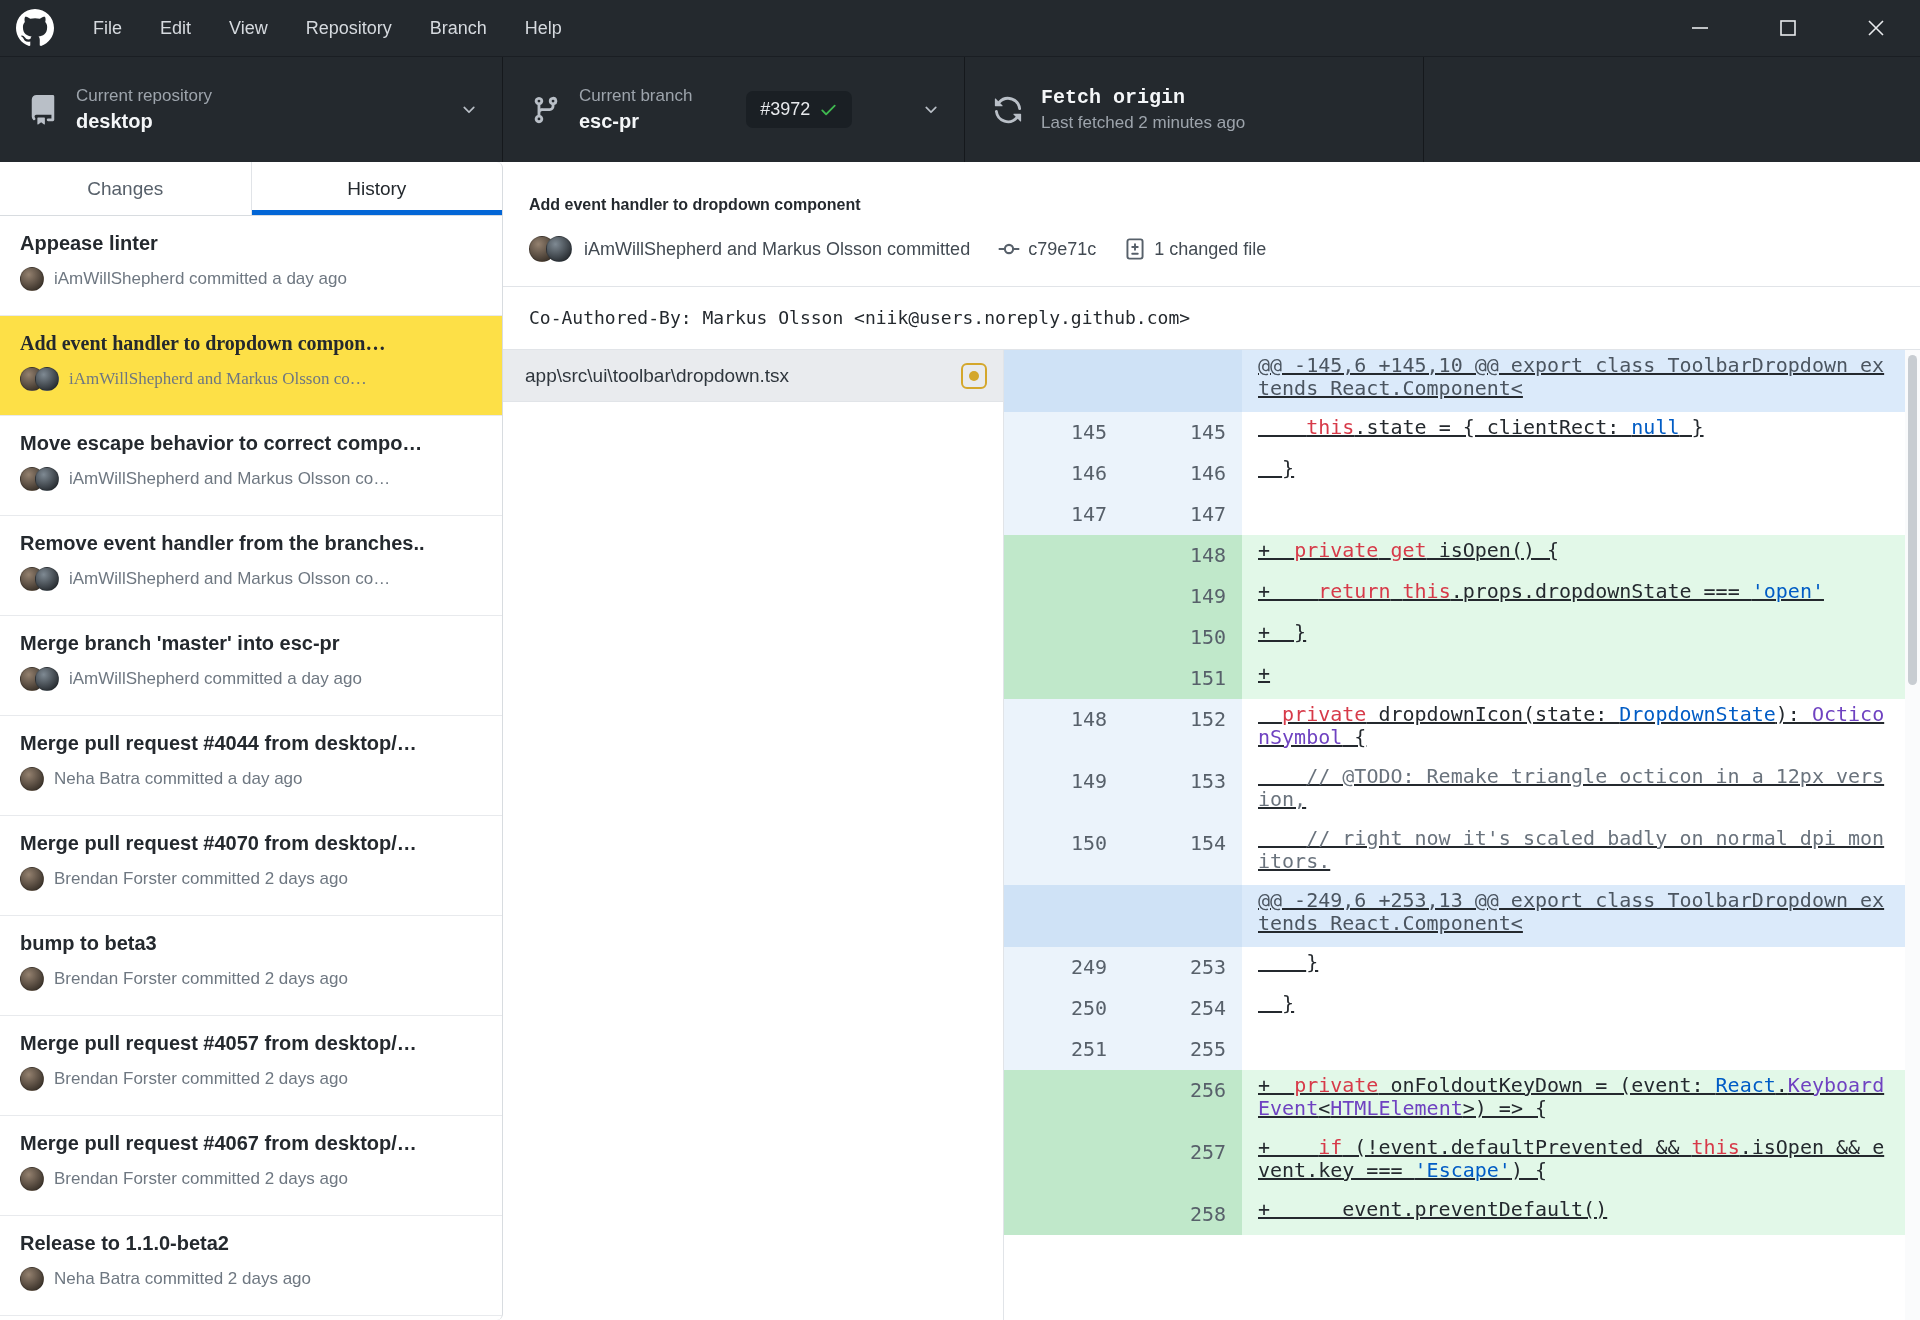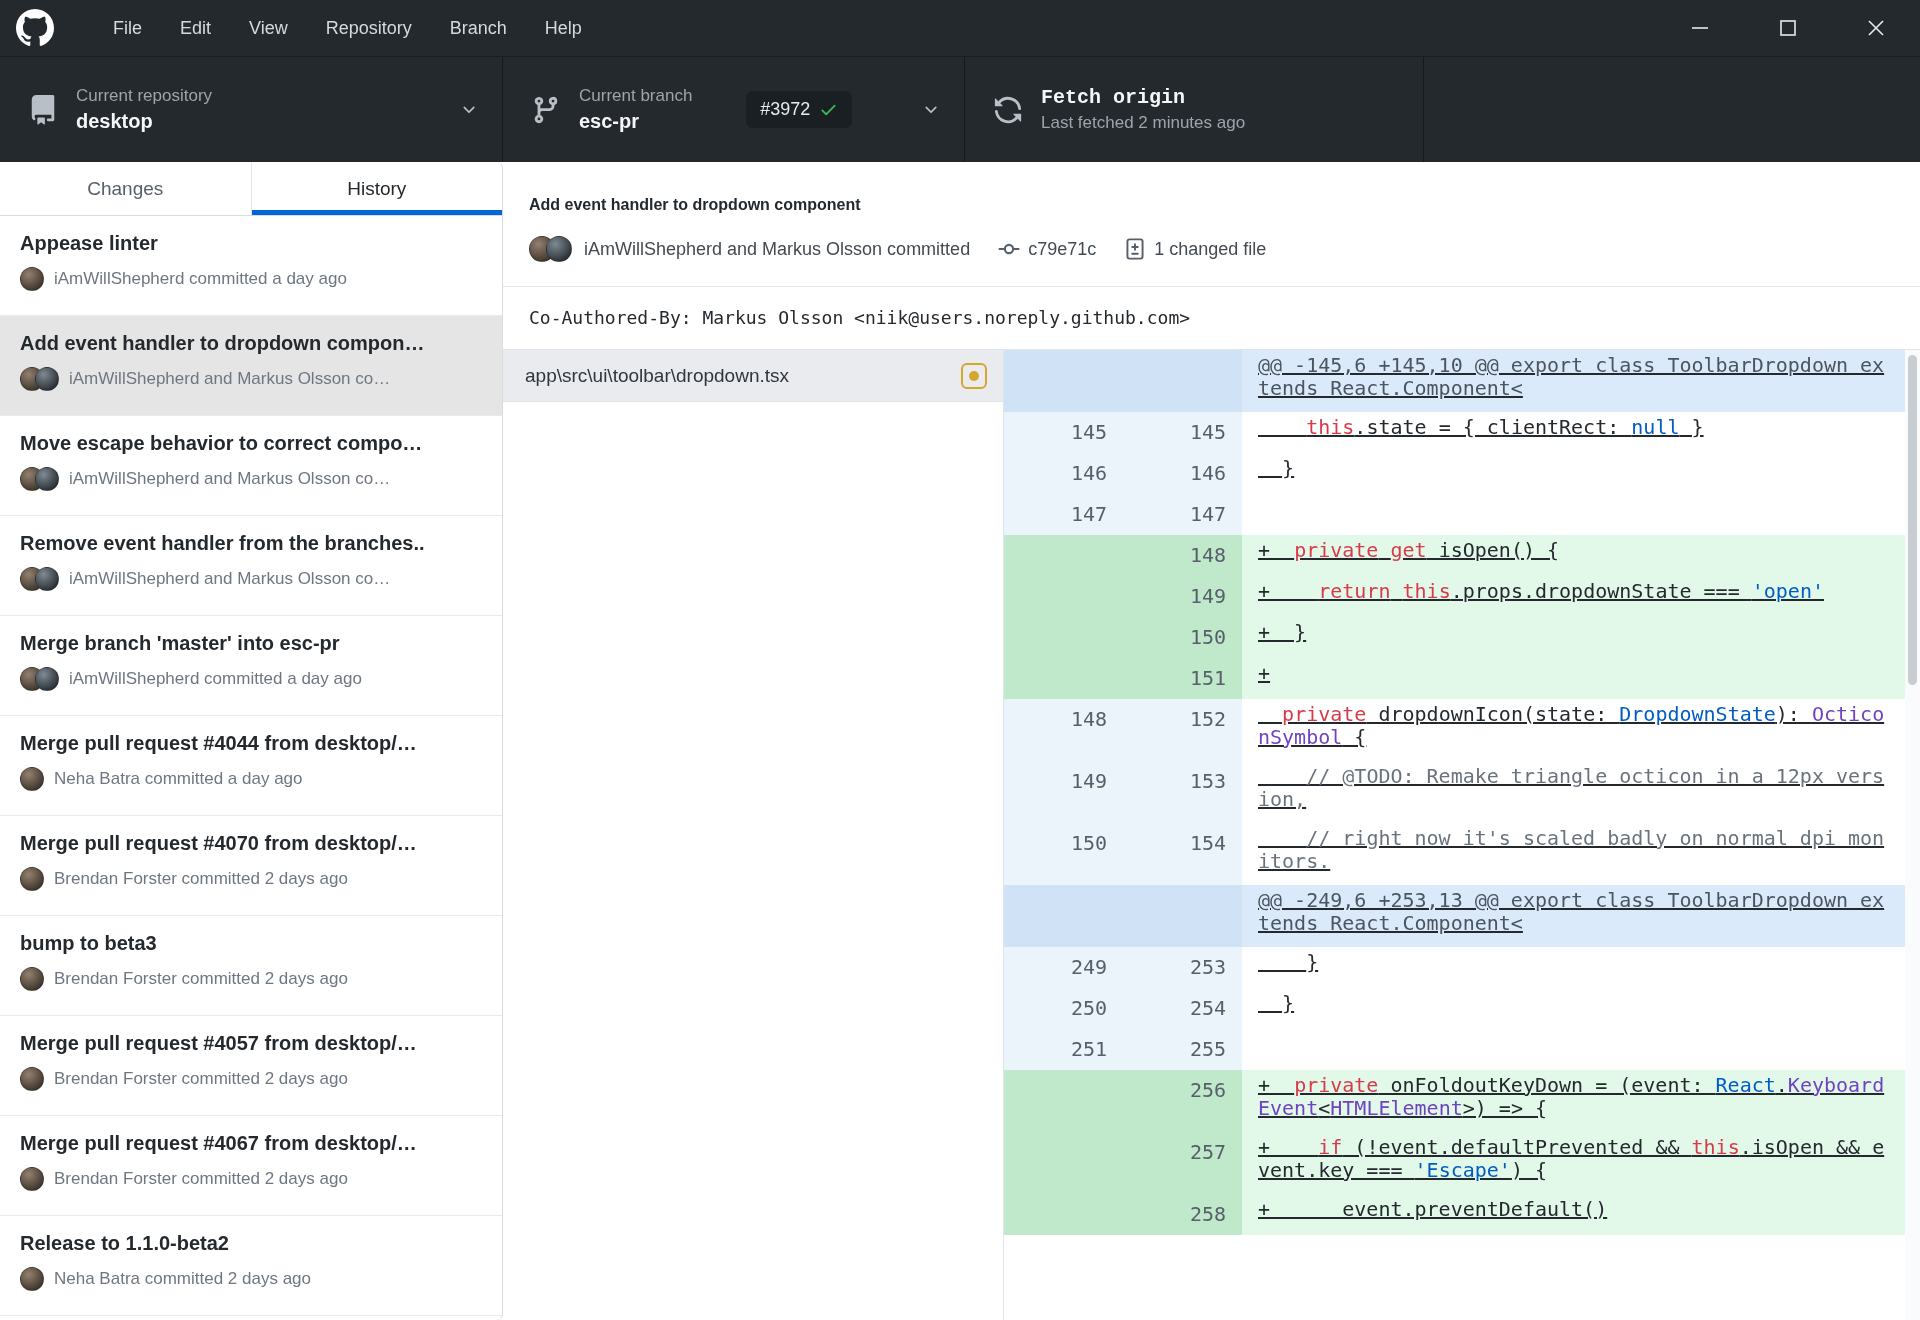--- a/index.html
+++ b/index.html
@@ -1,21 +1,21 @@
 <!DOCTYPE html>
 <html><head>
 <meta charset="utf-8">
 <style>
   * { margin:0; padding:0; box-sizing:border-box; }
   html,body { width:1920px; height:1320px; overflow:hidden; }
   body { font-family:"Liberation Sans", sans-serif; background:#ffffff; color:#24292e; }
   button { background:none; border:none; font:inherit; color:inherit; text-align:left; cursor:pointer; }
 
   
-  .titlebar { height:56px; background:#24292e; display:flex; align-items:center;gap:20px; }
+  .titlebar { height:56px; background:#24292e; display:flex; align-items:center; }
   .gh-logo { width:38px; height:38px; margin:0 20px 0 16px; flex:none; }
   .menu { display:flex; height:100%; align-items:stretch; }
   .menu-item { color:#d6dadf; font-size:18px; padding:0 19px; display:flex; align-items:center; }
   .win-controls { margin-left:auto; display:flex; height:100%; }
   .win-btn { width:88px; height:100%; display:flex; align-items:center; justify-content:center; color:#e8eaed; }
 
   
   .toolbar { height:106px; background:#24292e; display:flex; border-top:1px solid #1a1e23; }
   .tb-btn { display:flex; align-items:center; padding:0 24px 0 28px; border-right:1px solid #15181c; color:#fff; }
   .tb-repo { width:503px; }
@@ -36,21 +36,21 @@
   .content { display:flex; height:1158px; }
 
   
   .sidebar { width:503px; flex:none; border-right:1px solid #d8dce0; display:flex; flex-direction:column; background:#fff;border-radius:6px; }
   .tabs { display:flex; height:54px; border-bottom:1px solid #d8dce0; flex:none; }
   .tab { flex:1; display:flex; align-items:center; justify-content:center; font-size:19px; color:#57606a; }
   .tab:first-child { border-right:1px solid #e1e4e8; }
   .tab.active { color:#24292e; box-shadow:inset 0 -5px 0 #0366d6; }
   .commit-list { flex:1; overflow:hidden; }
   .commit { height:100px; padding:16px 20px 0 20px; border-bottom:1px solid #e8eaed; }
-  .commit.selected { background:#e5e5e5; }
+  .commit.selected { background:#fde047;font-family:Liberation Serif, serif; }
   .commit-title { font-size:20px; font-weight:700; color:#24292e; white-space:nowrap; overflow:hidden; }
   .commit-meta { margin-top:12px; display:flex; align-items:center; gap:10px; color:#6e7781; font-size:17px; white-space:nowrap; overflow:hidden; }
   .avatars { display:inline-flex; flex:none; }
   .avatar { width:24px; height:24px; border-radius:50%; border:1px solid rgba(0,0,0,.15);
             background:radial-gradient(circle at 35% 30%, #94816f, #41382f 75%); }
   .avatar + .avatar { margin-left:-9px; background:radial-gradient(circle at 35% 30%, #7f8a93, #2e3338 75%); }
 
   
   .main { flex:1; display:flex; flex-direction:column; min-width:0; }
   .commit-header { padding:28px 30px 0 26px; }

